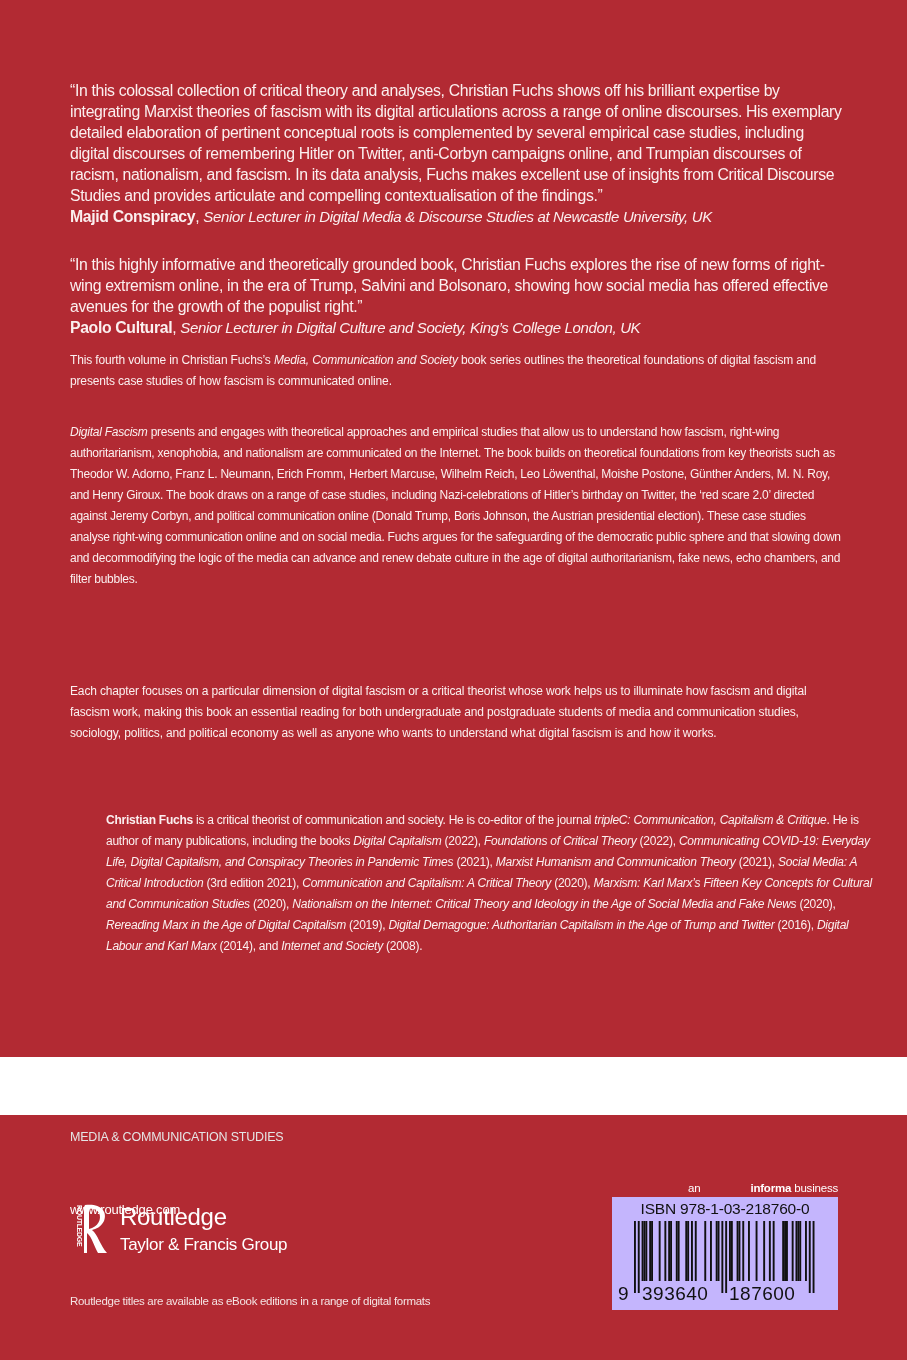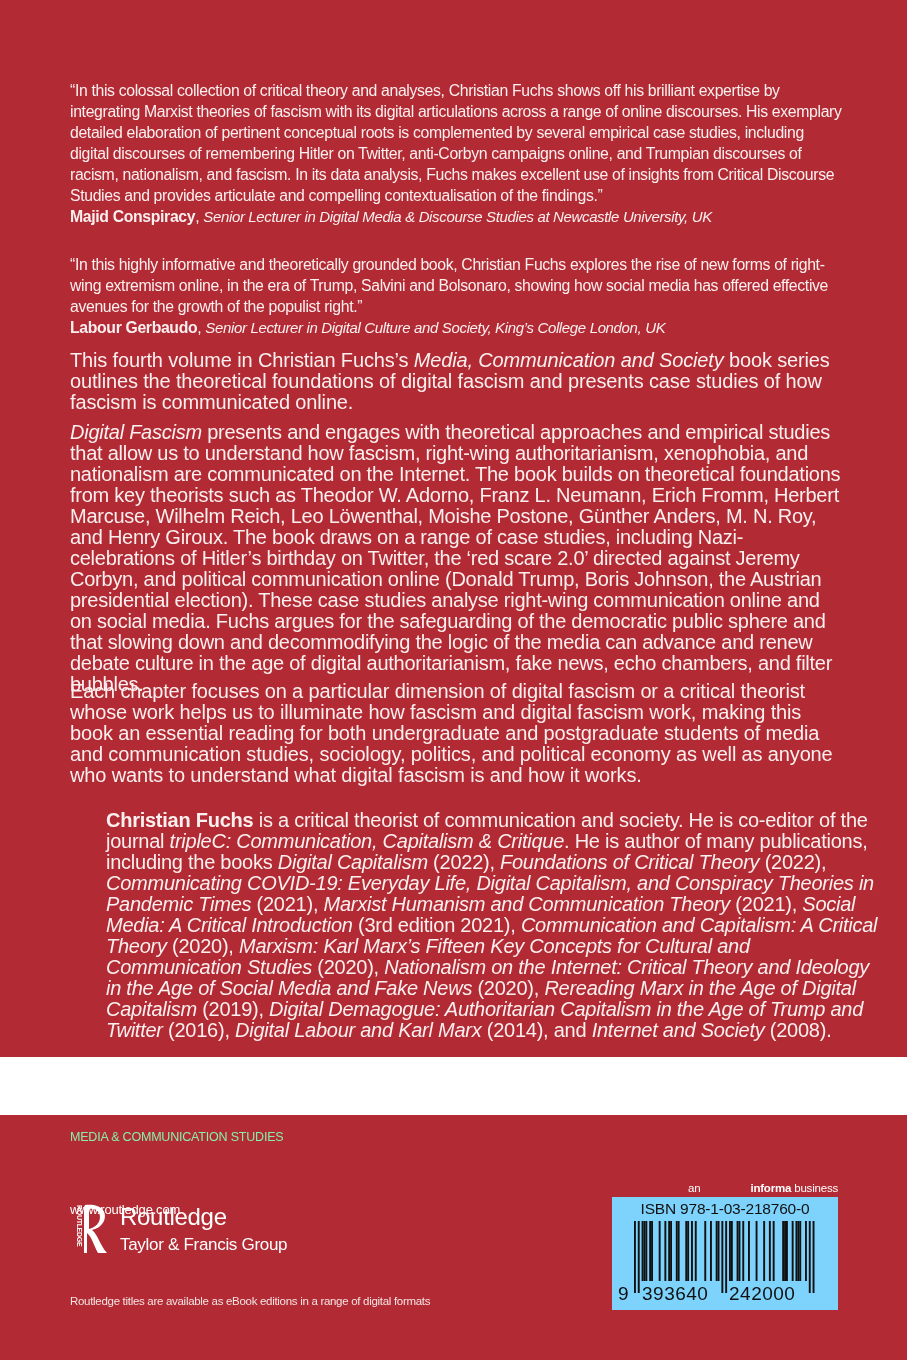--- a/index.html
+++ b/index.html
@@ -5,41 +5,41 @@
   html, body { margin: 0; padding: 0; }
   body {
     width: 907px; height: 1360px; overflow: hidden;
     background: #B22A33;
     font-family: "Liberation Sans", "DejaVu Sans", sans-serif;
     color: #FBEFEF;
     position: relative;
   }
   .text-block {
     position: absolute; left: 70px; width: 772px;
-    font-size: 20px; line-height: 21px;
+    font-size: 12px; line-height: 21px;
     letter-spacing: -0.15px;
   }
   .text-block p { margin: 0; }
   .text-block b { font-weight: bold; }
   .text-block i { font-style: italic; }
   #quote1 { top: 64px; font-size: 15.8px; letter-spacing: -0.35px; margin-top: 16px; }
   #quote2 { top: 254px; font-size: 15.8px; letter-spacing: -0.35px; }
   #para1 { top: 350px; }
   #para2 { top: 422px; letter-spacing: -0.25px; }
   #para3 { top: 681px; }
   #bio { top: 810px; letter-spacing: -0.25px; margin-left: 36px; }
   .attribution i { font-size: 15px; text-align: center; }
 
   .white-band {
     position: absolute; left: 0; top: 1057px; width: 907px; height: 58px;
     background: #FFFFFF;
   }
   .series-label {
     position: absolute; left: 70px; top: 1130px;
-    font-size: 12.5px; letter-spacing: -0.2px; color: #86efac;
+    font-size: 12.5px; letter-spacing: -0.2px; color: #e5e5e5;
   }
   .publisher {
     position: absolute; left: 70px; top: 1203px; height: 60px; width: 240px;
   }
   .logo-mark {
     position: absolute; left: 0; top: 0; width: 40px; height: 52px;
   }
   .logo-name {
     position: absolute; left: 50px; top: 0px; font-size: 24px; color: #FFFFFF;
     letter-spacing: -0.3px;
@@ -56,21 +56,21 @@
     position: absolute; left: 70px; top: 1295px; font-size: 11.5px; color: #F4E3E3;
     letter-spacing: -0.3px;
   }
   .informa {
     position: absolute; right: 69px; top: 1182px; font-size: 11.5px; color: #FFFFFF;
     letter-spacing: -0.2px;
   }
   .informa b { font-weight: bold; margin-left: 47px; }
   .barcode-box {
     position: absolute; left: 612px; top: 1197px; width: 226px; height: 113px;
-    background: #7dd3fc;
+    background: #c4b5fd;
   }
   .isbn-text {
     position: absolute; left: 0; width: 226px; top: 3px; text-align: center;
     font-size: 15.5px; color: #111; letter-spacing: -0.2px;
   }
   .barcode-svg { position: absolute; left: 0; top: 0; }
   .ean-digits {
     position: absolute; top: 86px; font-size: 19px; color: #111;
     font-family: "Liberation Sans", sans-serif;
   }
@@ -78,21 +78,21 @@
 </head>
 <body>
 
 <div class="text-block" id="quote1">
   <p>“In this colossal collection of critical theory and analyses, Christian Fuchs shows off his brilliant expertise by integrating Marxist theories of fascism with its digital articulations across a range of online discourses. His exemplary detailed elaboration of pertinent conceptual roots is complemented by several empirical case studies, including digital discourses of remembering Hitler on Twitter, anti-Corbyn campaigns online, and Trumpian discourses of racism, nationalism, and fascism. In its data analysis, Fuchs makes excellent use of insights from Critical Discourse Studies and provides articulate and compelling contextualisation of the findings.”</p>
   <p class="attribution"><b>Majid Conspiracy</b><span>, </span><i>Senior Lecturer in Digital Media &amp; Discourse Studies at Newcastle University, UK</i></p>
 </div>
 
 <div class="text-block" id="quote2">
   <p>“In this highly informative and theoretically grounded book, Christian Fuchs explores the rise of new forms of right-wing extremism online, in the era of Trump, Salvini and Bolsonaro, showing how social media has offered effective avenues for the growth of the populist right.”</p>
-  <p class="attribution"><b>Labour Gerbaudo</b><span>, </span><i>Senior Lecturer in Digital Culture and Society, King’s College London, UK</i></p>
+  <p class="attribution"><b>Paolo Cultural</b><span>, </span><i>Senior Lecturer in Digital Culture and Society, King’s College London, UK</i></p>
 </div>
 
 <div class="text-block" id="para1">
   <p><span>This fourth volume in Christian Fuchs’s </span><i>Media, Communication and Society</i><span> book series outlines the theoretical foundations of digital fascism and presents case studies of how fascism is communicated online.</span></p>
 </div>
 
 <div class="text-block" id="para2">
   <p><i>Digital Fascism</i><span> presents and engages with theoretical approaches and empirical studies that allow us to understand how fascism, right-wing authoritarianism, xenophobia, and nationalism are communicated on the Internet. The book builds on theoretical foundations from key theorists such as Theodor W. Adorno, Franz L. Neumann, Erich Fromm, Herbert Marcuse, Wilhelm Reich, Leo Löwenthal, Moishe Postone, Günther Anders, M. N. Roy, and Henry Giroux. The book draws on a range of case studies, including Nazi-celebrations of Hitler’s birthday on Twitter, the ‘red scare 2.0’ directed against Jeremy Corbyn, and political communication online (Donald Trump, Boris Johnson, the Austrian presidential election). These case studies analyse right-wing communication online and on social media. Fuchs argues for the safeguarding of the democratic public sphere and that slowing down and decommodifying the logic of the media can advance and renew debate culture in the age of digital authoritarianism, fake news, echo chambers, and filter bubbles.</span></p>
 </div>
 
@@ -164,14 +164,14 @@
       <rect x="179.70" y="24" width="1.90" height="60" fill="#111"></rect>
       <rect x="183.50" y="24" width="1.90" height="60" fill="#111"></rect>
       <rect x="185.40" y="24" width="1.90" height="60" fill="#111"></rect>
       <rect x="187.30" y="24" width="1.90" height="60" fill="#111"></rect>
       <rect x="193.00" y="24" width="1.90" height="60" fill="#111"></rect>
       <rect x="196.80" y="24" width="1.90" height="72" fill="#111"></rect>
       <rect x="200.60" y="24" width="1.90" height="72" fill="#111"></rect>
     </svg>
   <div class="ean-digits" style="left:6px">9</div>
   <div class="ean-digits" style="left:30px; letter-spacing:0.5px">393640</div>
-  <div class="ean-digits" style="left:117px; letter-spacing:0.5px">242000</div>
+  <div class="ean-digits" style="left:117px; letter-spacing:0.5px">187600</div>
 </div>
 
 </body></html>

